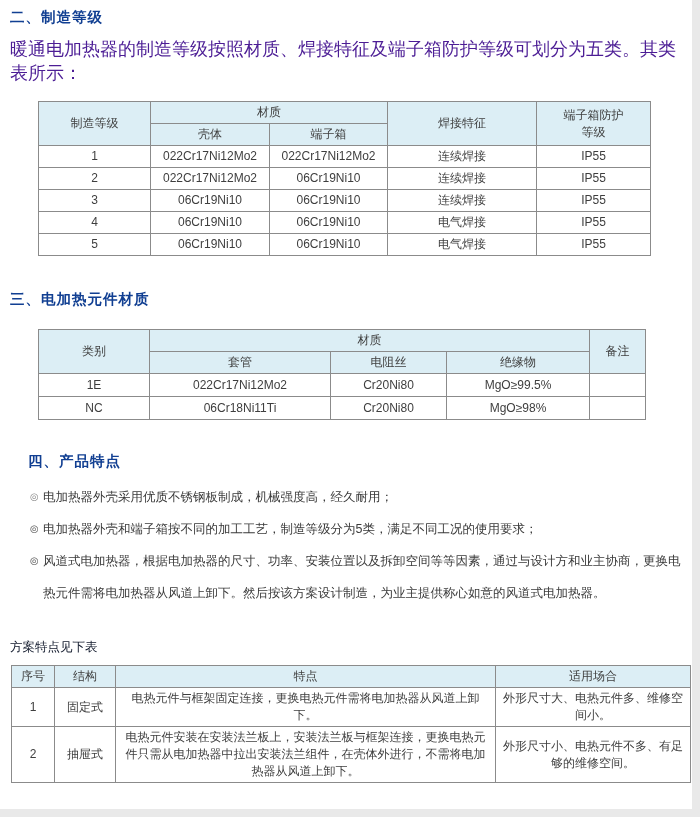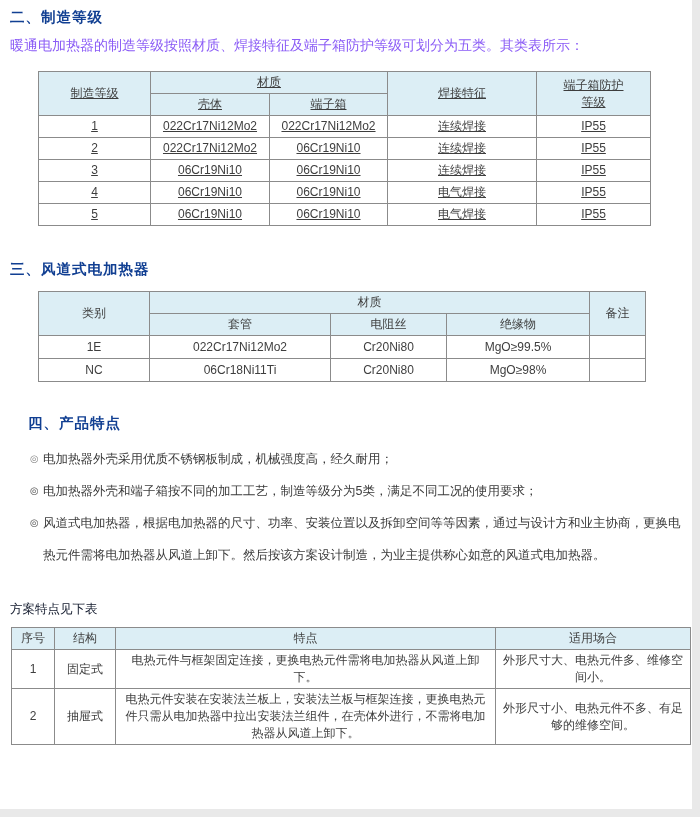--- a/index.html
+++ b/index.html
@@ -12,36 +12,36 @@
   }
   .page { width:692px; padding:8px 16px 0 0; }
   .edge-right { position:absolute; top:0; right:0; width:8px; height:817px; background:#e9e9e9; }
   .edge-bottom { position:absolute; left:0; bottom:0; width:700px; height:8px; background:#e9e9e9; }
 
   h2.sec-title {
     margin:0 0 0 10px; padding:0;
     font-size:14.5px; font-weight:bold; color:#113f92;
     letter-spacing:1px;
   }
-  .intro { margin:10px 0 0 10px; font-size:14px; color:#8b5cf6; }
+  .intro { margin:10px 0 0 10px; font-size:18px; color:#4c1d95; }
 
   table.tbl { border-collapse:collapse; table-layout:fixed; }
   table.tbl th, table.tbl td {
     border:1px solid #8b8b8b;
     font-size:12px; font-weight:normal; color:#3e3e3e;
     text-align:center; vertical-align:middle;
     padding:2px 4px; line-height:17px;
   }
   table.tbl th { background:#dceef5; }
   table.tbl td { background:#ffffff; }
   .blk { display:block; }
 
-  .t1 { margin:16px 0 0 38px; width:612px;text-decoration:underline; }
+  .t1 { margin:16px 0 0 38px; width:612px; }
   .t1 td { height:22px; }
-  .t2 { margin:12px 0 0 38px; width:607px; }
+  .t2 { margin:20px 0 0 38px; width:607px; }
   .t2 td { height:23px; }
 
   .bullets { margin:10px 0 0 30px; width:660px; }
   .bullet {
     position:relative; padding-left:13px;
     font-size:12.5px; line-height:32px; color:#3a3a3a;
   }
   .bullet .dot {
     position:absolute; left:0; top:0;
     font-size:10px; color:#8a8a8a; line-height:32px;
@@ -114,21 +114,21 @@
       <tr>
         <td>5</td>
         <td>06Cr19Ni10</td>
         <td>06Cr19Ni10</td>
         <td>电气焊接</td>
         <td>IP55</td>
       </tr>
     </tbody>
   </table>
 
-  <h2 class="sec-title" style="margin-top:34px;">三、风道式电加热器</h2>
+  <h2 class="sec-title" style="margin-top:34px;">三、电加热元件材质</h2>
 
   <table class="tbl t2">
     <colgroup>
         <col style="width:111px">
         <col style="width:181px">
         <col style="width:116px">
         <col style="width:143px">
         <col style="width:56px">
       </colgroup>
     <thead>

